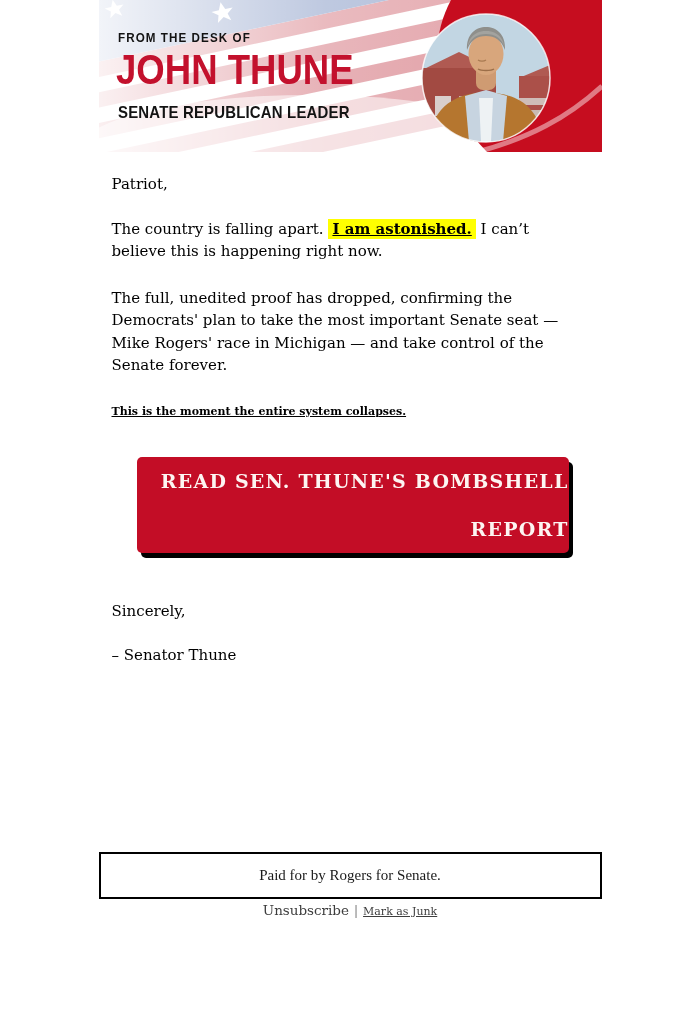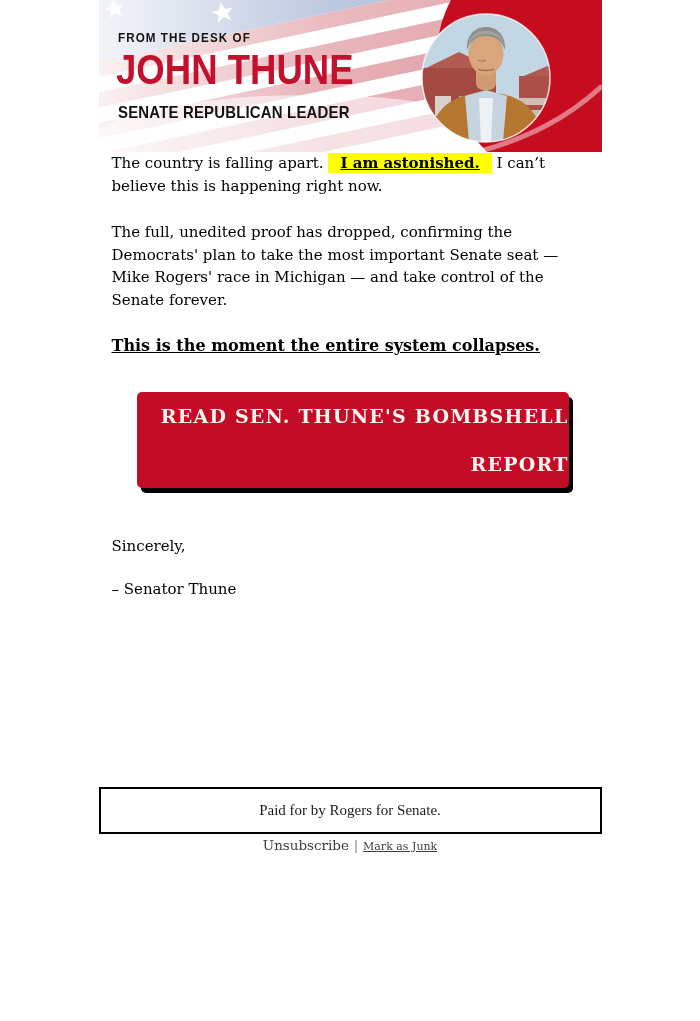--- a/index.html
+++ b/index.html
@@ -29,25 +29,25 @@
     font-size: 17px; color: #131313; letter-spacing: 0.2px;
     transform: scaleX(0.88); transform-origin: left center; white-space: nowrap;
   }
 
   
   .copy { padding: 0 8px 0 13px; font-size: 15px; line-height: 22.5px; }
   .copy p { white-space: pre-line; }
   .salutation { margin: 21px 0 22px; }
   .para1 { margin: 0 0 24px; }
   .para2 { margin: 0 0 24px; }
-  .emph  { margin: 6px 0 29px; font-weight: bold; text-decoration: underline; font-size: 16px; }
+  .emph  { margin: 6px 0 29px; font-weight: bold; text-decoration: underline; font-size: 11px; }
   .para4 { margin: 0; }
   .hl {
     background: #ffff00; font-weight: bold; text-decoration: underline;
-    padding: 1px 12px;
+    padding: 1px 4px;
   }
 
   
   .cta-wrap { margin-top: 34px; text-align: center; }
   .cta-button {
     display: block; width: 432px; height: 96px; margin: 0 auto;
     background: #c30d26; border: none; border-radius: 5px;
     box-shadow: 4px 5px 0 #000000;
     color: #fdf5f2; font-family: "DejaVu Serif", serif; font-weight: bold;
     font-size: 19px; letter-spacing: 1.2px; line-height: 48px;
@@ -144,20 +144,21 @@
         <circle cx="387" cy="78" r="64" fill="none" stroke="#ffffff" stroke-opacity="0.8" stroke-width="1.5"></circle>
       </g>
     </svg>
 
     <div class="hdr-kicker">FROM THE DESK OF</div>
     <div class="hdr-name">JOHN THUNE</div>
     <div class="hdr-title">SENATE REPUBLICAN LEADER</div>
   </div>
 
   <div class="copy">
+    <p class="salutation">Patriot,</p>
 
     <p class="para1"><span>The country is falling apart. </span><span class="hl">I am astonished.</span><span> I can’t
 believe this is happening right now.</span></p>
 
     <p class="para2">The full, unedited proof has dropped, confirming the
 Democrats' plan to take the most important Senate seat —
 Mike Rogers' race in Michigan — and take control of the
 Senate forever.</p>
 
     <p class="emph">This is the moment the entire system collapses.</p>

